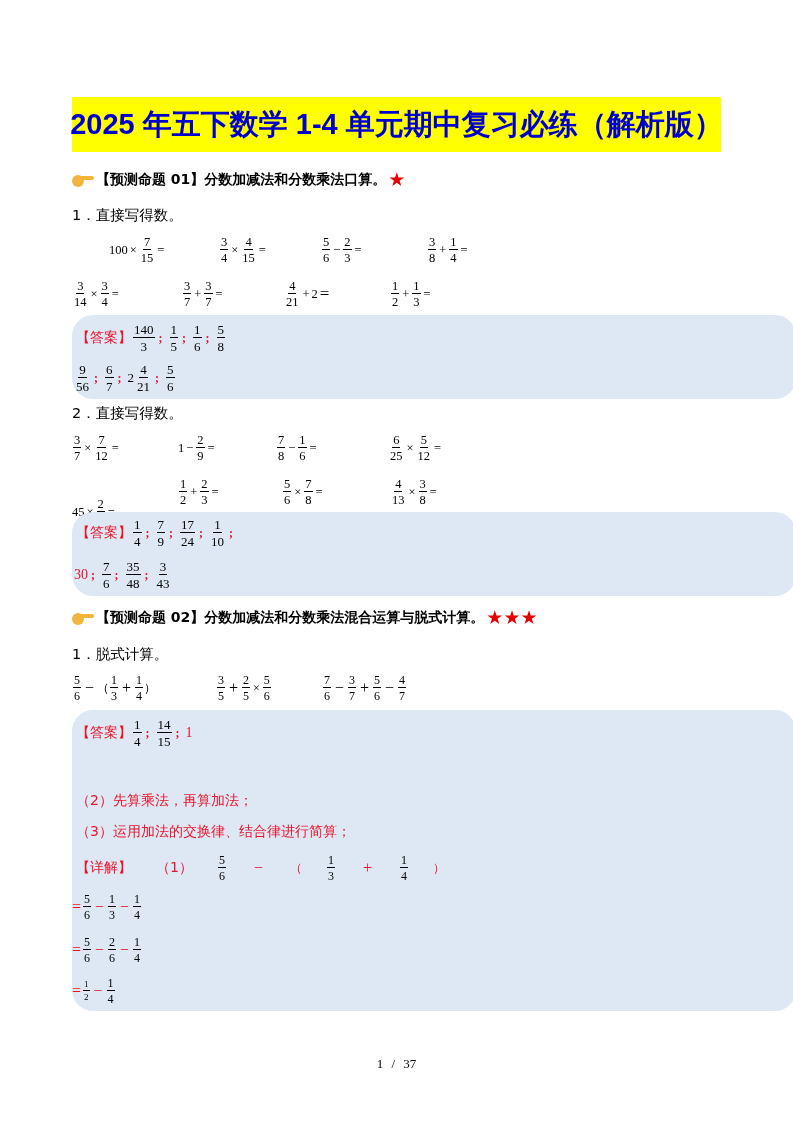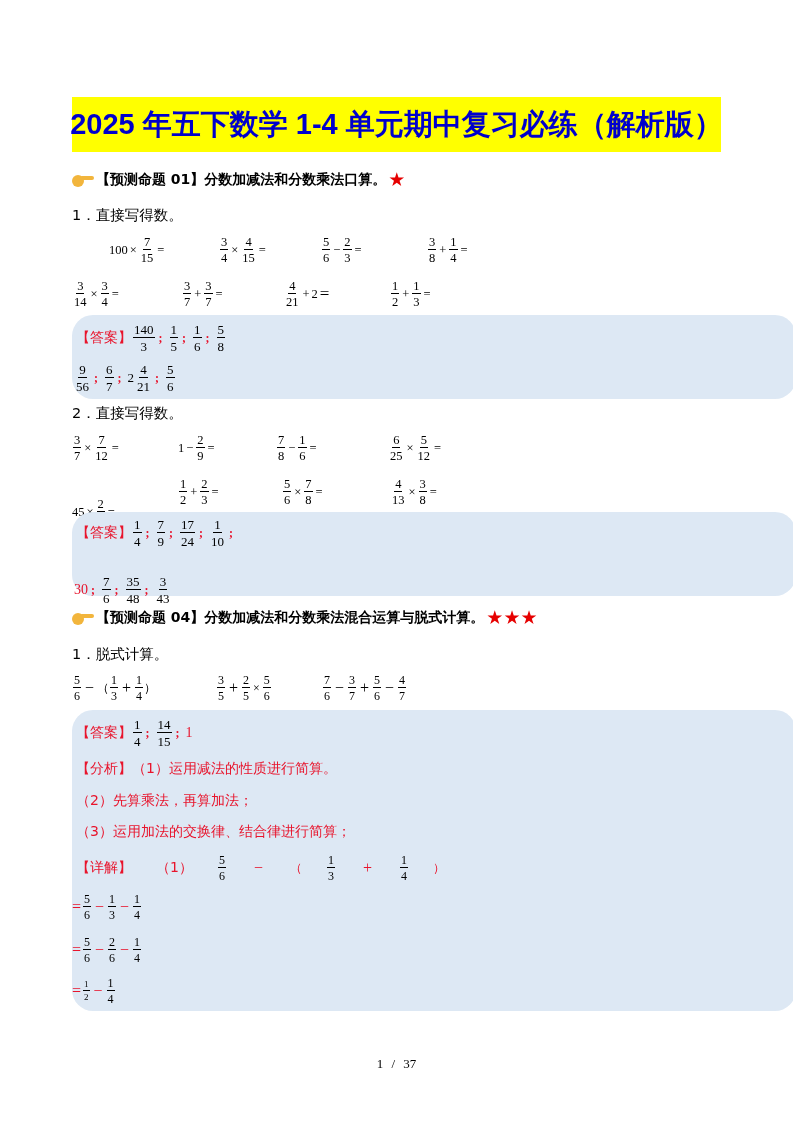--- a/index.html
+++ b/index.html
@@ -289,21 +289,21 @@
         <span class="n">17</span>
         <span class="d">24</span>
       </span>
       <span class="semi">;</span>
     <span class="frac">
         <span class="n">1</span>
         <span class="d">10</span>
       </span>
       <span class="semi">;</span>
   </div>
-  <div class="ansline" style="top:44px; left:2px; height:38px;margin-top:15px;">
+  <div class="ansline" style="top:44px; left:2px; height:38px;">
     <span class="red" style="font-size:14px;">30</span>
       <span class="semi">;</span>
     <span class="frac">
         <span class="n">7</span>
         <span class="d">6</span>
       </span>
       <span class="semi">;</span>
     <span class="frac">
         <span class="n">35</span>
         <span class="d">48</span>
@@ -314,21 +314,21 @@
         <span class="d">43</span>
       </span>
   </div>
 </div>
 
 <div class="heading" style="top:608px;">
   <span class="hand">
       <span class="palm"></span>
       <span class="finger"></span>
     </span>
-  <span>【预测命题 04】分数加减法和分数乘法混合运算与脱式计算。</span>
+  <span>【预测命题 02】分数加减法和分数乘法混合运算与脱式计算。</span>
   <span class="star">★</span>
     <span class="star" style="margin-left:0;">★</span>
     <span class="star" style="margin-left:0;">★</span>
 </div>
 
 <div class="qtitle" style="top:645px;">1．脱式计算。</div>
 
 <div class="row" style="top:670px; width:649px;">
   <div class="item" style="left:0; font-size:12px;"><span class="frac">
         <span class="n">5</span>
@@ -386,23 +386,20 @@
         <span class="n">1</span>
         <span class="d">4</span>
       </span>
       <span class="semi">;</span>
     <span class="frac">
         <span class="n">14</span>
         <span class="d">15</span>
       </span>
       <span class="semi">;</span>
     <span class="red" style="font-size:14px;">1</span>
-  </div>
-  <div class="txtline" style="top:50px; left:4px;">
-    <span>【分析】</span><span>（1）运用减法的性质进行简算。</span>
   </div>
   <div class="txtline" style="top:82px; left:4px;">（2）先算乘法，再算加法；</div>
   <div class="txtline" style="top:113px; left:4px;">（3）运用加法的交换律、结合律进行简算；</div>
 
   <div class="ansline" style="top:138px; left:4px; height:40px; font-size:12px;gap:24px;">
     <span class="tag">【详解】</span>
     <span class="tag">（1）</span>
     <span class="frac">
         <span class="n">5</span>
         <span class="d">6</span>

